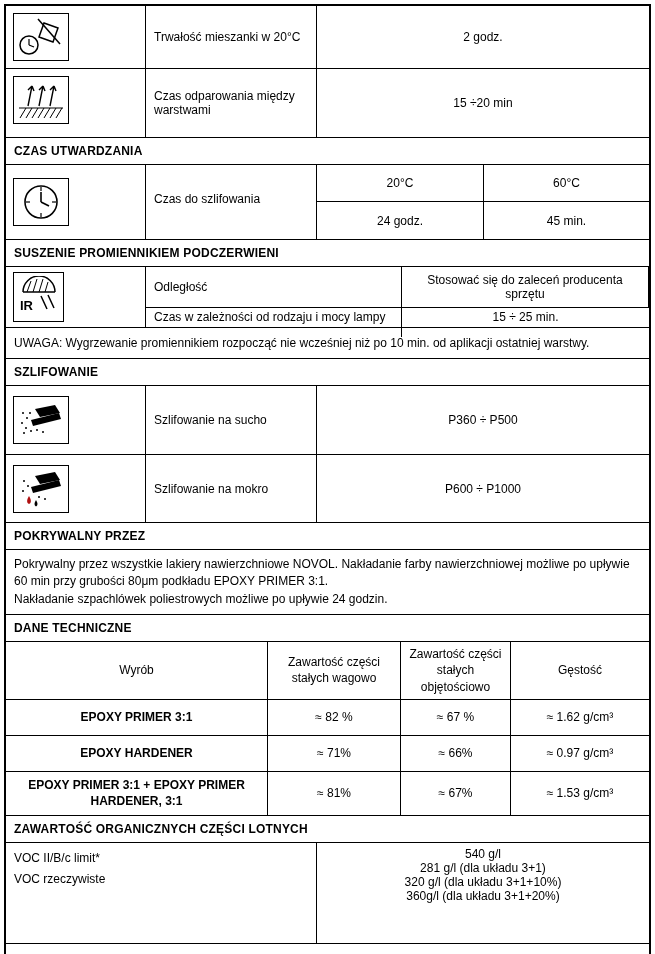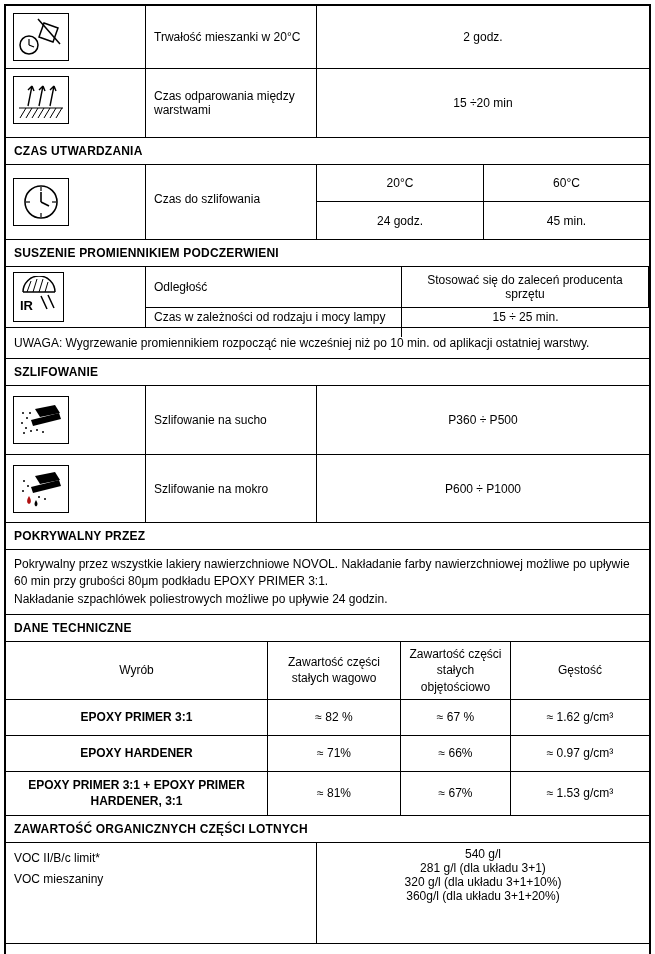--- a/index.html
+++ b/index.html
@@ -267,21 +267,21 @@
     <div class="tcell">≈ 81%</div>
     <div class="tcell">≈ 67%</div>
     <div class="tcell">≈ 1.53 g/cm³</div>
   </div>
 
   <div class="sec">ZAWARTOŚĆ ORGANICZNYCH CZĘŚCI LOTNYCH</div>
 
   <div class="row voc-grid h101">
     <div class="cell voc-left">
       <div>VOC II/B/c limit*</div>
-      <div>VOC mieszaniny</div>
+      <div>VOC rzeczywiste</div>
     </div>
     <div class="cell voc-right">
       <div>540 g/l</div>
       <div>281 g/l (dla układu 3+1)</div>
       <div>320 g/l (dla układu 3+1+10%)</div>
       <div>360g/l (dla układu 3+1+20%)</div>
     </div>
   </div>
 
   <div class="row h29">

